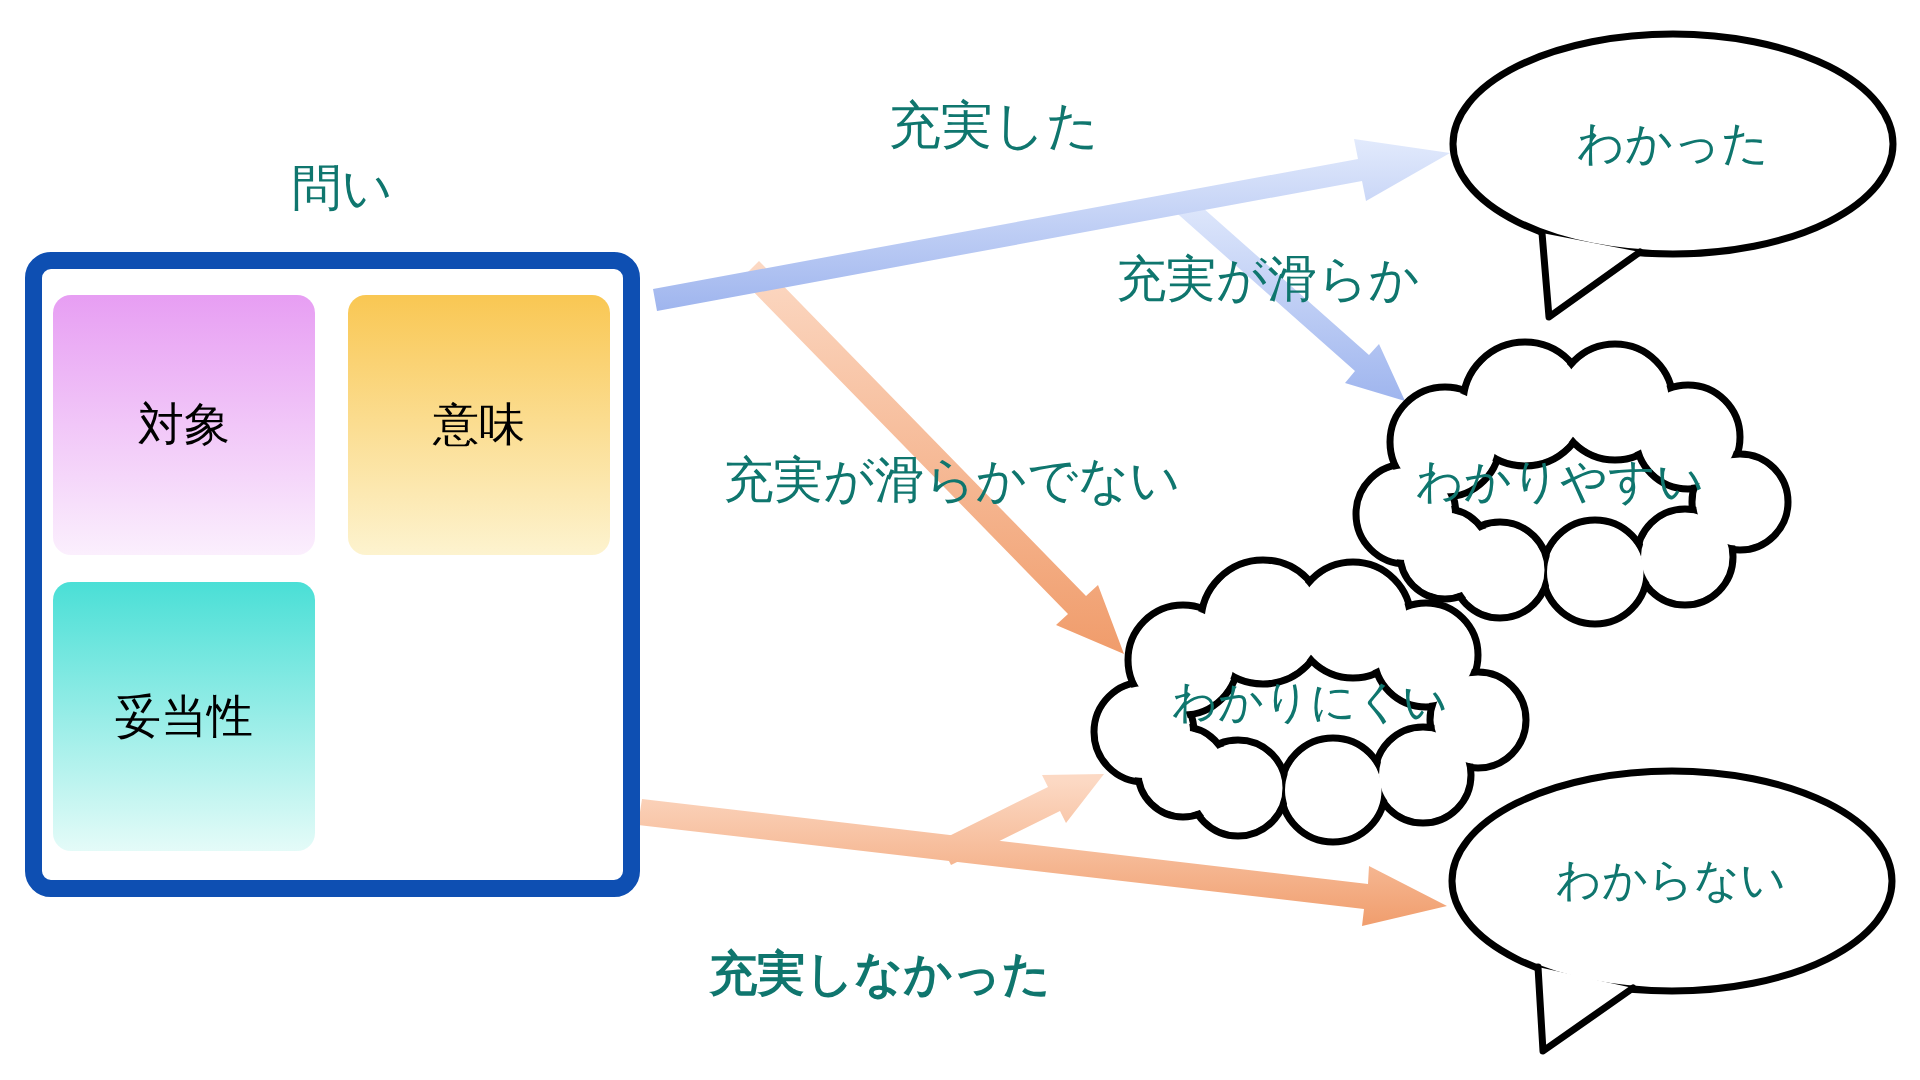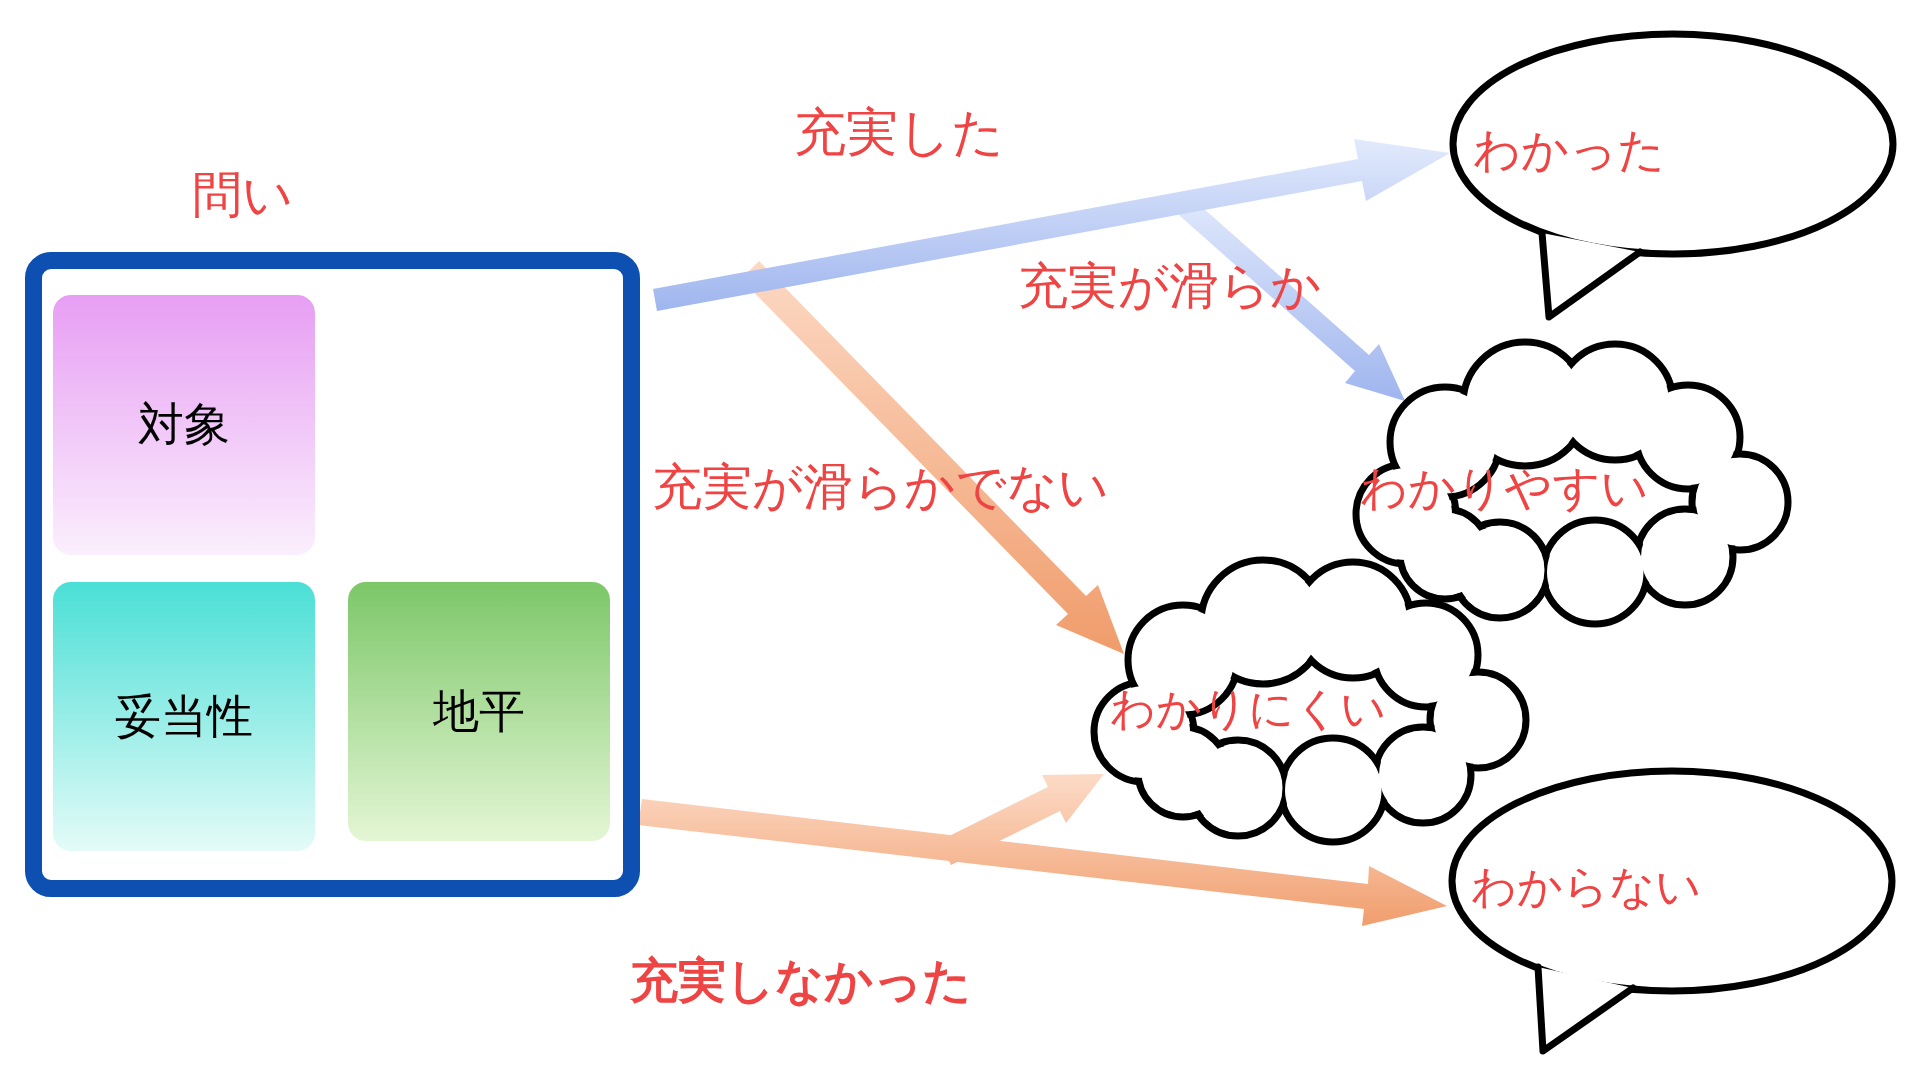--- a/index.html
+++ b/index.html
@@ -1,21 +1,21 @@
 <!DOCTYPE html>
 <html style="--box-border: #0e4fb2; --blue-arrow-light: #e2eafc; --blue-arrow-dark: #9fb5ee; --orange-arrow-light: #fcd9c4; --orange-arrow-dark: #f09c6b; --tile-taisho-top: #e79ef3; --tile-taisho-bottom: #fbeffd; --tile-imi-top: #f9c753; --tile-imi-bottom: #fdf3cf; --tile-datosei-top: #4adfd6; --tile-datosei-bottom: #e4fbf8; --tile-chihei-top: #7cc768; --tile-chihei-bottom: #e4f6d5;"><head>
 <meta charset="utf-8">
 <style>
   html,body{margin:0;padding:0;background:#ffffff;}
   #stage{
     position:relative;width:1920px;height:1080px;overflow:hidden;background:#ffffff;
     font-family:"Liberation Sans","DejaVu Sans",sans-serif;color:#000;
   }
   svg{position:absolute;left:0;top:0;}
-  .label{position:absolute;line-height:1.15;color:#ef4444;white-space:nowrap;margin-top:7px;}
+  .label{position:absolute;text-align:center;line-height:1.15;color:#0f766e;white-space:nowrap;}
 
   
   .qbox{
     position:absolute;left:25px;top:252px;width:581px;height:611px;
     border:17px solid var(--box-border,#0e4fb2);border-radius:26px;background:#fff;
   }
   .tile{
     position:absolute;width:262px;height:260px;border-radius:18px;
     display:flex;align-items:center;justify-content:center;
     font-size:46px;color:#000;
@@ -102,25 +102,25 @@
       <path class="bubble-tail" d="M 1538,967 L 1543,1051 L 1633,988"></path>
     </g>
   </svg>
 
   <div class="label" style="left:192px;top:160px;width:300px;font-size:50px;">問い</div>
 
   <div class="qbox">
     <div class="tile tile-taisho">
       <span>対象</span>
     </div>
+    <div class="tile tile-imi">
+      <span>意味</span>
+    </div>
     <div class="tile tile-datosei">
       <span>妥当性</span>
-    </div>
-    <div class="tile tile-chihei">
-      <span>地平</span>
     </div>
   </div>
 
   <div class="label" style="left:794px;top:96px;width:400px;font-size:52px;">充実した</div>
   <div class="label" style="left:1018px;top:254px;width:500px;font-size:50px;font-family:Liberation Mono, monospace;">充実が滑らか</div>
   <div class="label" style="left:652px;top:452px;width:600px;font-size:50px;">充実が滑らかでない</div>
   <div class="label" style="left:630px;top:946px;width:500px;font-size:48px;font-weight:bold;">充実しなかった</div>
 
   <div class="label" style="left:1473px;top:116px;width:400px;font-size:47px;">わかった</div>
   <div class="label" style="left:1360px;top:454px;width:400px;font-size:47px;">わかりやすい</div>

